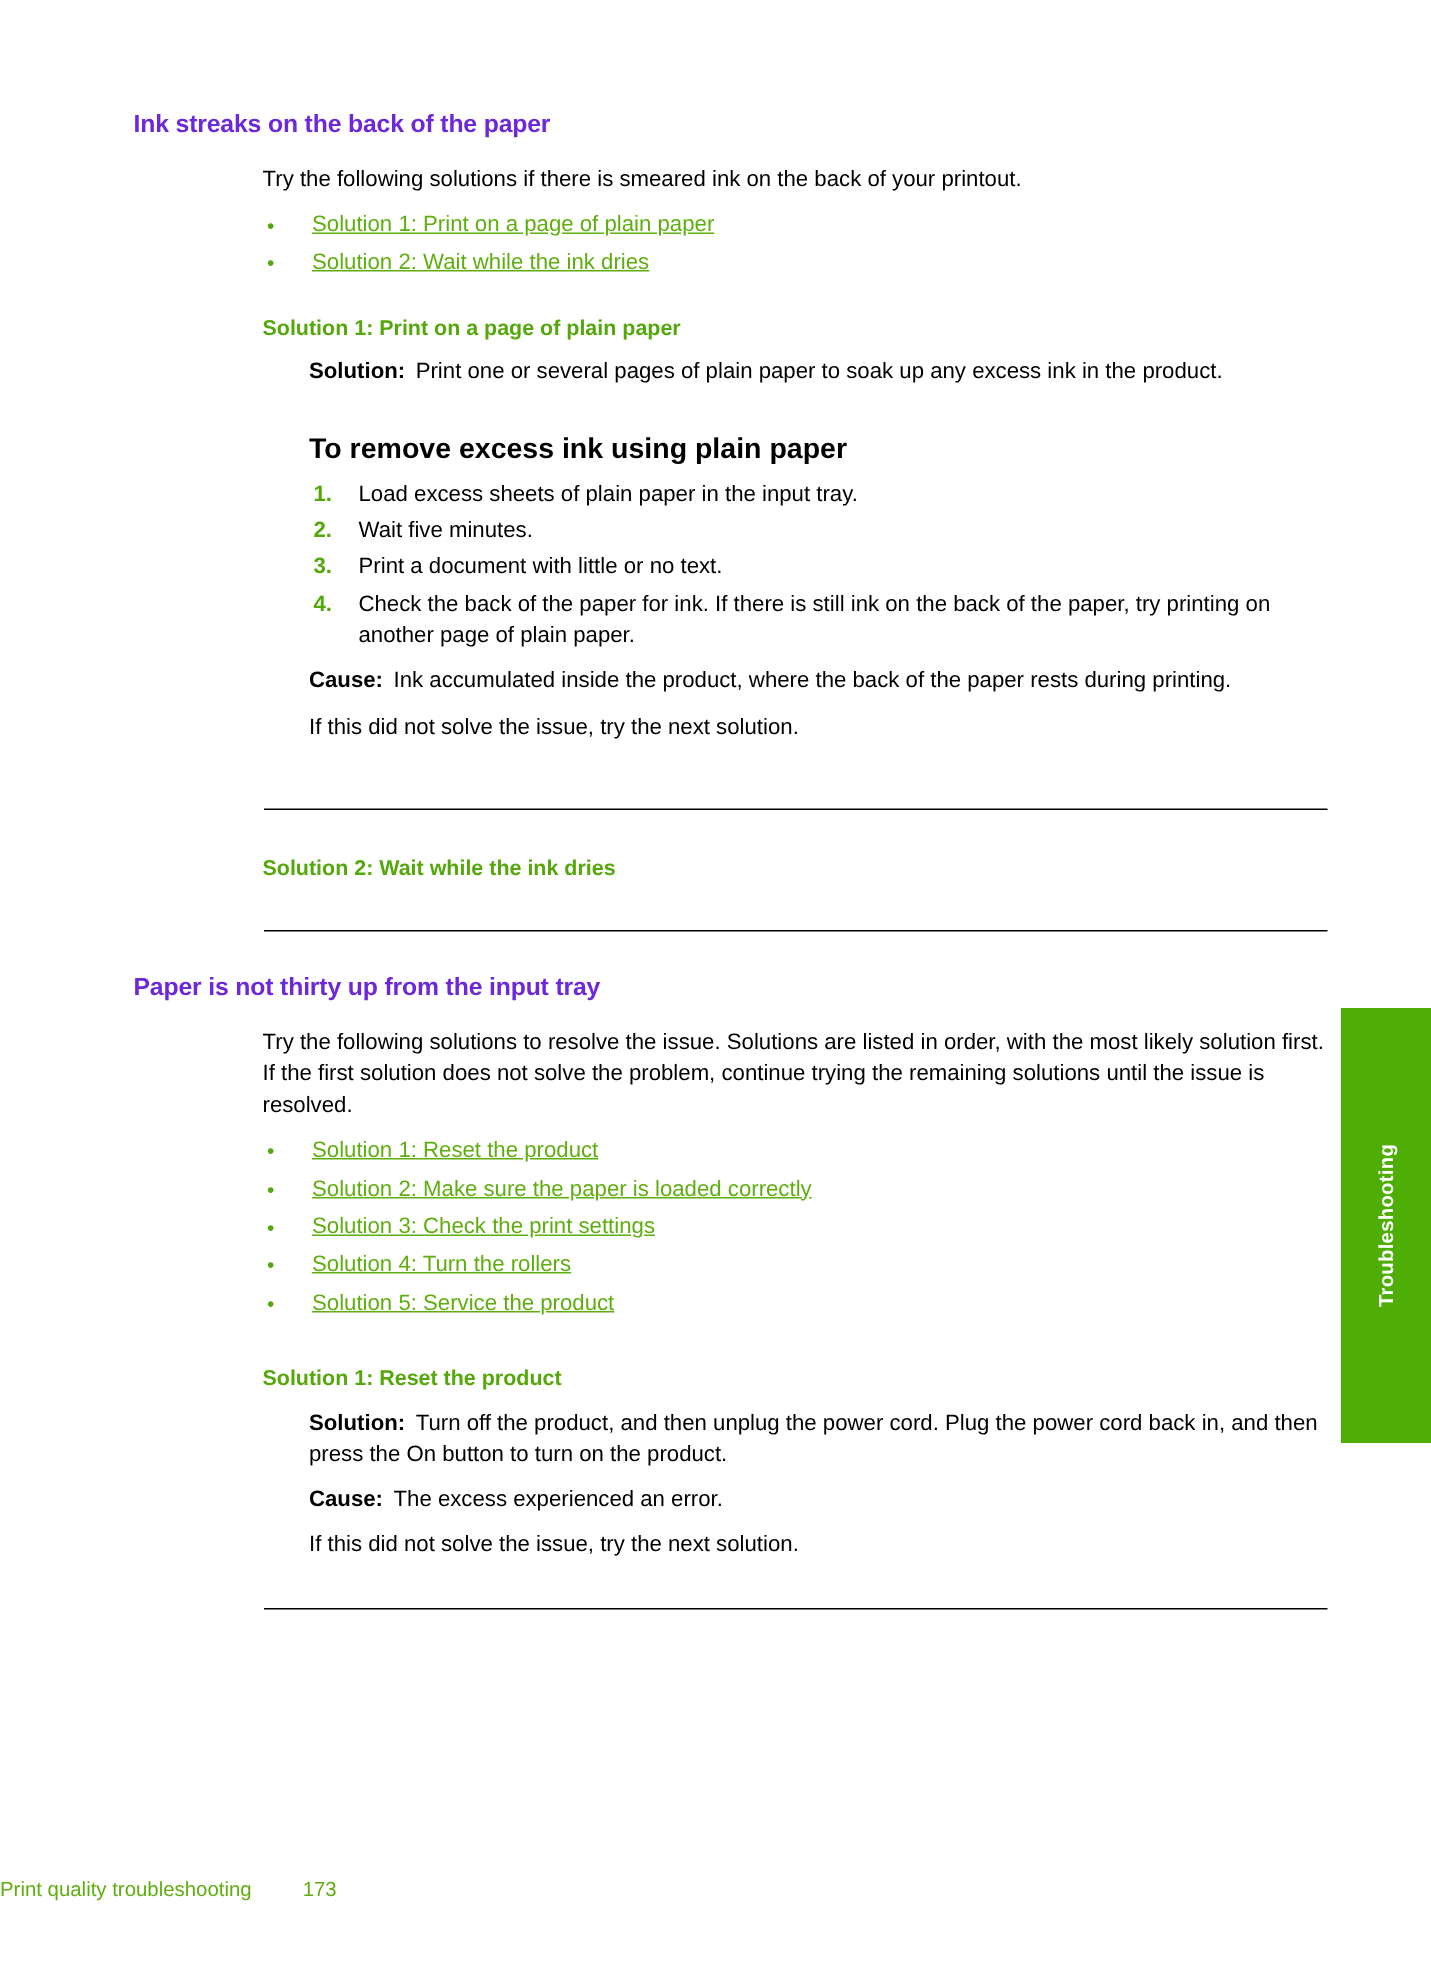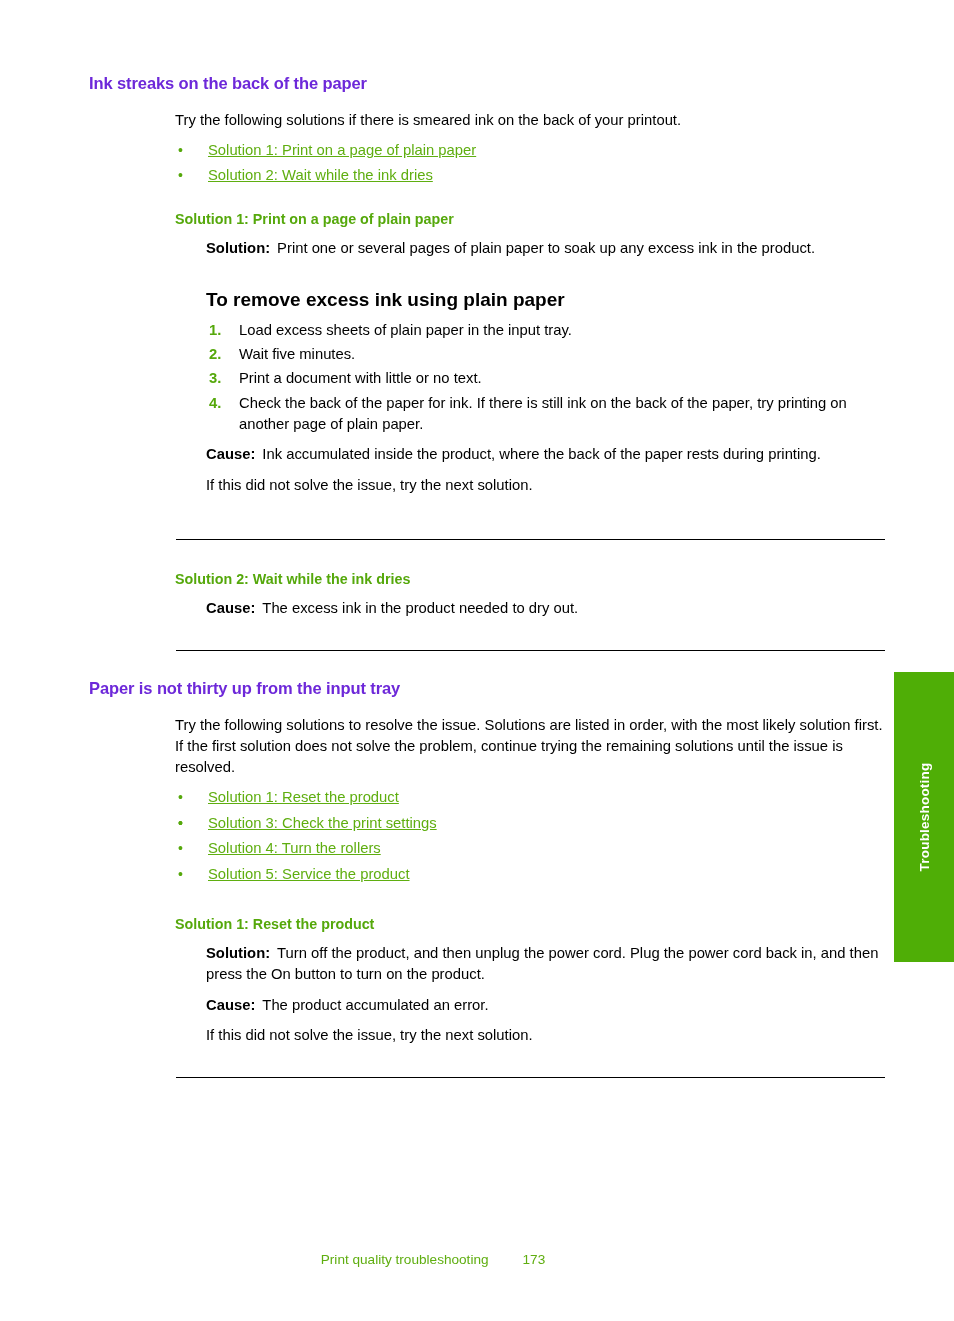--- a/index.html
+++ b/index.html
@@ -150,21 +150,21 @@
     margin: 0;
     height: 0;
   }
 
   
   .footer {
     position: absolute;
     left: 0;
     top: 1252px;
     width: 894px;
-    text-align: center;
+    text-align: left;
     color: #5FAE10;
     font-size: 13.6px;
   }
   .footer .fnum {
     display: inline-block;
     margin-left: 34px;
     margin-right: 28px;
   }
   .blockgap-md { height: 20px; }
 </style>
@@ -237,21 +237,20 @@
     <div style="margin-left:87px;width:709px;">
       <hr class="rule">
     </div>
     <div style="height:31px;"></div>
 
     <div style="margin-left:86px;">
       <h2 class="sub-title">Solution 2: Wait while the ink dries</h2>
 
       <div class="sub-body">
 
-        <p class="body"><span class="lead">Cause:</span><span class="lead-gap"></span><span>The excess ink in the product needed to dry out.</span></p>
       </div>
     </div>
 
     <div style="height:22px;"></div>
     <div style="margin-left:87px;width:709px;">
       <hr class="rule">
     </div>
     <div style="height:28px;"></div>
 
     <h1 class="sect-title">Paper is not thirty up from the input tray</h1>
@@ -259,20 +258,21 @@
     <div class="indent">
       <p class="body">Try the following solutions to resolve the issue. Solutions are listed in order, with the most likely solution first. If the first solution does not solve the problem, continue trying the remaining solutions until the issue is resolved.</p>
 
       <ul class="linklist">
         <li>
           <span class="bullet">•</span>
           <a class="xref" href="#">Solution 1: Reset the product</a>
         </li>
         <li>
           <span class="bullet">•</span>
+          <a class="xref" href="#">Solution 2: Make sure the paper is loaded correctly</a>
         </li>
         <li>
           <span class="bullet">•</span>
           <a class="xref" href="#">Solution 3: Check the print settings</a>
         </li>
         <li>
           <span class="bullet">•</span>
           <a class="xref" href="#">Solution 4: Turn the rollers</a>
         </li>
         <li>
@@ -283,21 +283,21 @@
     </div>
 
     <div style="height:27px;"></div>
 
     <div style="margin-left:86px;">
       <h2 class="sub-title">Solution 1: Reset the product</h2>
 
       <div class="sub-body">
         <p class="body"><span class="lead">Solution:</span><span class="lead-gap"></span><span>Turn off the product, and then unplug the power cord. Plug the power cord back in, and then press the On button to turn on the product.</span></p>
 
-        <p class="body"><span class="lead">Cause:</span><span class="lead-gap"></span><span>The product accumulated an error.</span></p>
+        <p class="body"><span class="lead">Cause:</span><span class="lead-gap"></span><span>The excess experienced an error.</span></p>
 
         <p class="body">If this did not solve the issue, try the next solution.</p>
       </div>
     </div>
 
     <div style="height:22px;"></div>
     <div style="margin-left:87px;width:709px;">
       <hr class="rule">
     </div>
 

